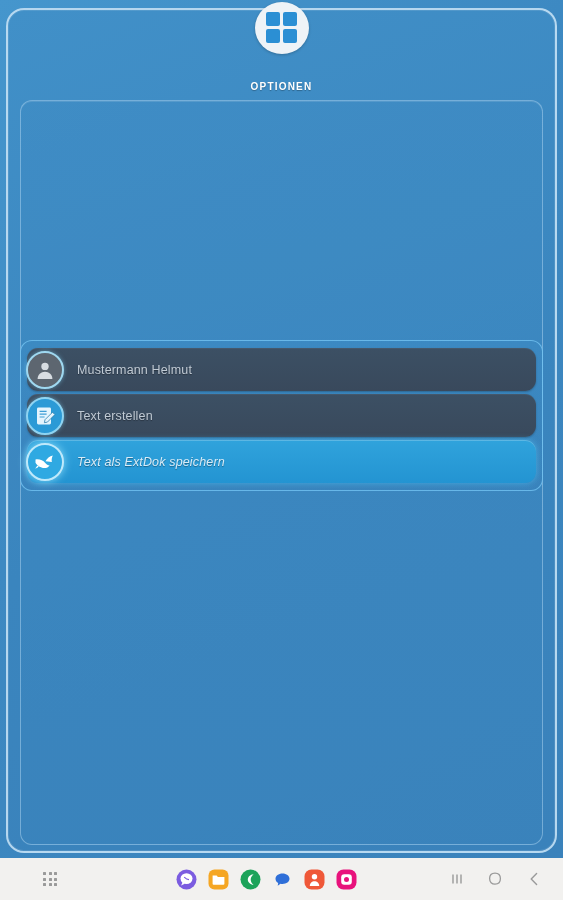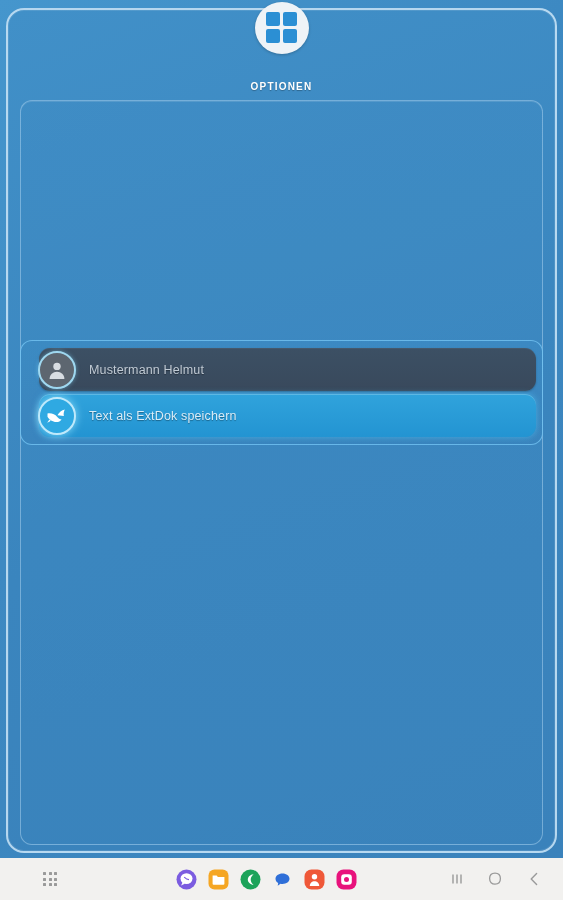--- a/index.html
+++ b/index.html
@@ -81,40 +81,41 @@
     border: 1px solid rgba(190,225,248,0.45);
     background: linear-gradient(180deg, rgba(63,140,196,0.55) 0%, rgba(58,132,188,0.55) 100%);
     box-shadow: inset 0 1px 0 rgba(255,255,255,0.12);
   }
 
   
   #option-list {
     position: absolute;
     left: 20px; top: 340px;
     width: 523px;
-    padding: 4px 0 4px 12px;
+    padding: 4px 0 4px 0;
     border-radius: 12px;
     border: 1px solid rgba(120,200,245,0.75);
     background: linear-gradient(180deg, rgba(60,140,198,0.35), rgba(55,128,186,0.35));
     z-index: 4;
   }
 
   .option-row {
     position: relative;
     height: 43px;
     margin: 3px 6px;
     border-radius: 11px;
     background: linear-gradient(180deg, #3c5064 0%, #39495c 100%);
     display: flex;
     align-items: center;
     box-shadow: 0 1px 2px rgba(0,0,0,0.25), inset 0 1px 0 rgba(255,255,255,0.05);
   }
   .option-row.selected {
     background: linear-gradient(180deg, #30a3dc 0%, #2394d2 100%);
     box-shadow: 0 0 6px rgba(80,205,255,0.55), inset 0 1px 0 rgba(255,255,255,0.22);
+    font-style: italic;
   }
   .option-row .row-label {
     color: #c0cad4;
     font-size: 12.5px;
     margin-left: 50px;
     letter-spacing: 0.15px;
     text-shadow: 0 1px 1px rgba(0,0,0,0.35);
   }
   .option-row.selected .row-label { color: #d8ecf8; }
 
@@ -207,20 +208,30 @@
       <span class="row-icon avatar">
         <svg width="24" height="24" viewBox="0 0 24 24">
           <circle cx="12" cy="8.4" r="3.7" fill="#d8dde2"></circle>
           <path d="M4.6 21c0-4.3 3.3-7.2 7.4-7.2s7.4 2.9 7.4 7.2z" fill="#d8dde2"></path>
         </svg>
       </span>
       <span class="row-label">Mustermann Helmut</span>
     </div>
 
 
+    <div class="option-row">
+      <span class="row-icon">
+        <svg width="24" height="24" viewBox="0 0 24 24">
+          <rect x="4" y="3.5" width="14" height="17" rx="1.4" fill="#e4f4fd"></rect>
+          <path d="M6.6 7.4h7M6.6 10.2h7M6.6 13h5" stroke="#3f9ed6" stroke-width="1.2" fill="none"></path>
+          <path d="M19.5 8.2 12 15.7l-.6 3 3-.6 7.5-7.5z" fill="#e4f4fd" stroke="#2b7fae" stroke-width="0.8"></path>
+        </svg>
+      </span>
+      <span class="row-label">Text erstellen</span>
+    </div>
 
 
     <div class="option-row selected">
       <span class="row-icon bright">
         <svg width="26" height="26" viewBox="0 0 26 26">
           <path d="M3.5 10.5c4.2-.6 7.4.9 9.8 3.4 1.3 1.3 2.6 2.3 4.3 2.5-1.1 1.6-3 2.6-5.2 2.6-3.9 0-7.3-2.6-8.9-5.3z" fill="#ffffff"></path>
           <path d="M13.5 12.2c1.6-3.1 4-5.1 7.3-5.8-1.1 2.4-1.4 4.6-.9 6.6z" fill="#ffffff"></path>
           <path d="M6.8 17.6c-1.1 1.2-2.4 1.9-3.8 2 1.1-.9 1.8-2 2.2-3.2z" fill="#ffffff"></path>
         </svg>
       </span>

